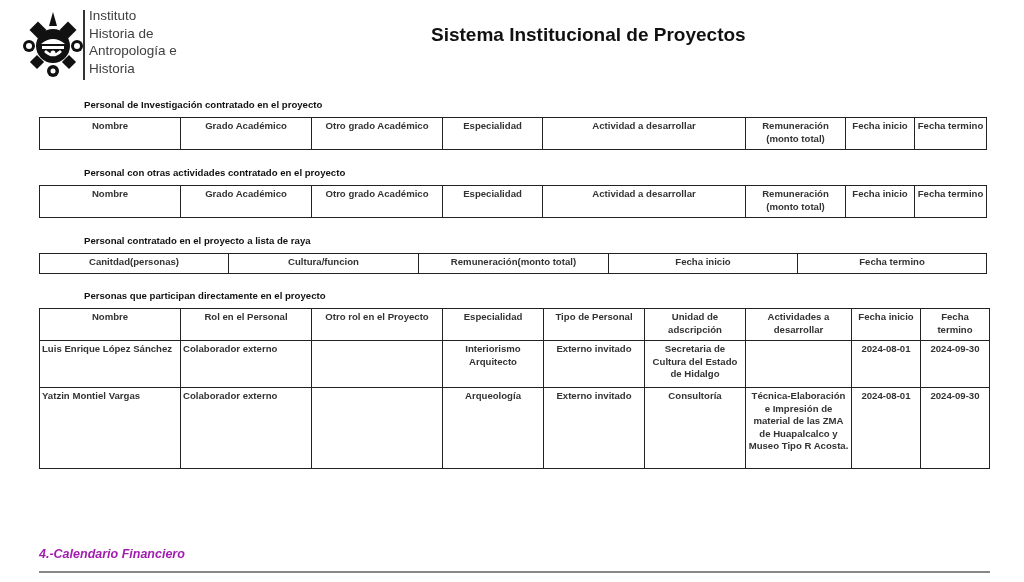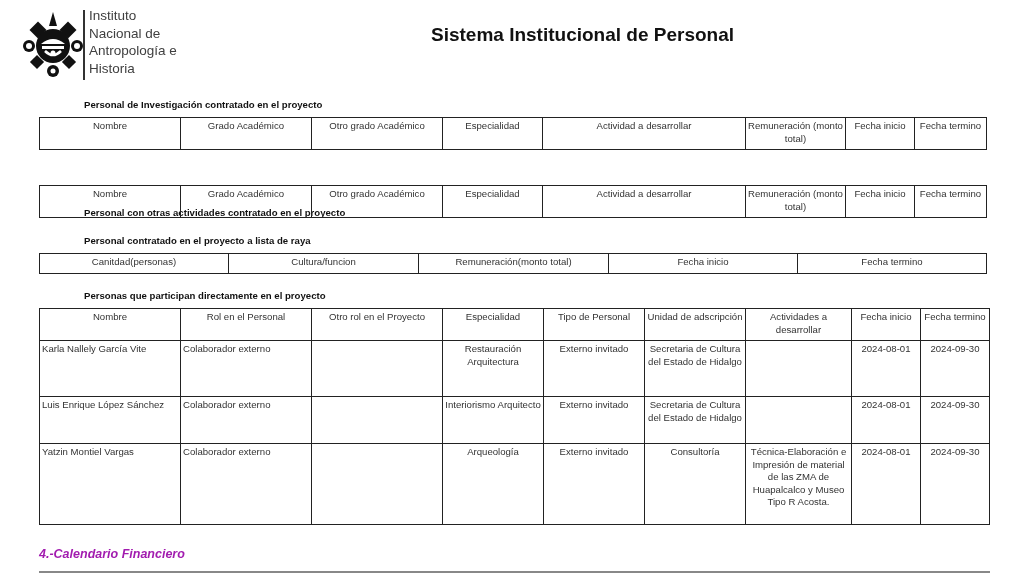--- a/index.html
+++ b/index.html
@@ -9,21 +9,21 @@
   .logo { position: absolute; left: 22px; top: 10px; width: 62px; height: 68px; }
   .logo-divider { position: absolute; left: 83px; top: 10px; width: 2px; height: 70px; background: #333; }
   .inst-name { position: absolute; left: 89px; top: 7px; font-size: 13.5px; line-height: 17.5px; color: #404040; }
   .inst-name div { white-space: nowrap; }
 
   .page-title { position: absolute; left: 431px; top: 24px; font-size: 19px; font-weight: bold; color: #111; white-space: nowrap; }
 
   .section-title { position: absolute; left: 39px; font-size: 9.6px; font-weight: bold; color: #111; white-space: nowrap; padding-left: 45px; }
 
   table.grid { position: absolute; border-collapse: collapse; table-layout: fixed; font-size: 9.6px; color: #333; }
-  table.grid td, table.grid th { border: 1.6px solid #222; vertical-align: top; font-weight: normal; line-height: 12.5px; padding: 2px 2px 4px 2px; }
+  table.grid td, table.grid th { border: 1.6px solid #222; vertical-align: top; font-weight: bold; line-height: 12.5px; padding: 2px 2px 4px 2px; }
   table.grid th { text-align: center; }
   table.grid td.c { text-align: center; }
   table.grid td.l { text-align: left; }
 
   .calendar-title { position: absolute; left: 39px; top: 547px; font-size: 12.5px; font-weight: bold; color: #a21caf; white-space: nowrap; font-style: italic; }
   .bottom-rule { position: absolute; left: 39px; top: 571px; width: 951px; height: 2px; background: #888; }
 </style>
 </head>
 <body>
 
@@ -41,25 +41,25 @@
   <path d="M23,41 Q31,49 39,41" stroke="#fff" stroke-width="2.5" fill="none"></path>
   <circle cx="31" cy="43" r="2.5" fill="#fff"></circle>
   <rect x="10" y="47" width="10" height="10" transform="rotate(45 15 52)" fill="#111"></rect>
   <rect x="42" y="47" width="10" height="10" transform="rotate(45 47 52)" fill="#111"></rect>
   <circle cx="31" cy="61" r="6" fill="#111"></circle>
   <circle cx="31" cy="61" r="2.5" fill="#fff"></circle>
 </svg>
 <div class="logo-divider"></div>
 <div class="inst-name">
   <div>Instituto</div>
-  <div>Nacional de</div>
+  <div>Historia de</div>
   <div>Antropología e</div>
   <div>Historia</div>
 </div>
-<div class="page-title">Sistema Institucional de Personal</div>
+<div class="page-title">Sistema Institucional de Proyectos</div>
 
 <div class="section-title" style="top:99px;">Personal de Investigación contratado en el proyecto</div>
 <table class="grid" style="left:39px; top:117px; width:947px;">
   <colgroup>
       <col style="width:141px">
       <col style="width:131px">
       <col style="width:131px">
       <col style="width:100px">
       <col style="width:203px">
       <col style="width:100px">
@@ -73,21 +73,21 @@
     <th>Otro grado Académico</th>
     <th>Especialidad</th>
     <th>Actividad a desarrollar</th>
     <th>Remuneración (monto total)</th>
     <th>Fecha inicio</th>
     <th>Fecha termino</th>
   </tr>
 </tbody>
   </table>
 
-<div class="section-title" style="top:167px;margin-top:40px;">Personal con otras actividades contratado en el proyecto</div>
+<div class="section-title" style="top:167px;">Personal con otras actividades contratado en el proyecto</div>
 <table class="grid" style="left:39px; top:185px; width:947px;">
   <colgroup>
       <col style="width:141px">
       <col style="width:131px">
       <col style="width:131px">
       <col style="width:100px">
       <col style="width:203px">
       <col style="width:100px">
       <col style="width:69px">
       <col style="width:72px">
@@ -144,31 +144,20 @@
     <th>Nombre</th>
     <th>Rol en el Personal</th>
     <th>Otro rol en el Proyecto</th>
     <th>Especialidad</th>
     <th>Tipo de Personal</th>
     <th>Unidad de adscripción</th>
     <th>Actividades a desarrollar</th>
     <th>Fecha inicio</th>
     <th>Fecha termino</th>
   </tr>
-  <tr style="height:56px;">
-    <td class="l">Karla Nallely García Vite</td>
-    <td class="l">Colaborador externo</td>
-    <td class="l"></td>
-    <td class="c">Restauración Arquitectura</td>
-    <td class="c">Externo invitado</td>
-    <td class="c">Secretaria de Cultura del Estado de Hidalgo</td>
-    <td class="c"></td>
-    <td class="c">2024-08-01</td>
-    <td class="c">2024-09-30</td>
-  </tr>
   <tr style="height:47px;">
     <td class="l">Luis Enrique López Sánchez</td>
     <td class="l">Colaborador externo</td>
     <td class="l"></td>
     <td class="c">Interiorismo Arquitecto</td>
     <td class="c">Externo invitado</td>
     <td class="c">Secretaria de Cultura del Estado de Hidalgo</td>
     <td class="c"></td>
     <td class="c">2024-08-01</td>
     <td class="c">2024-09-30</td>

